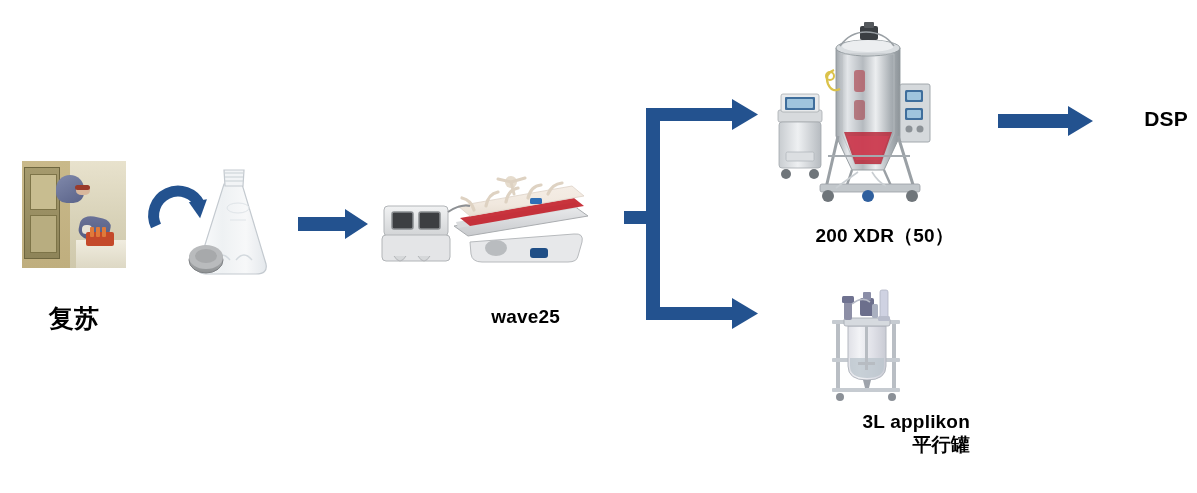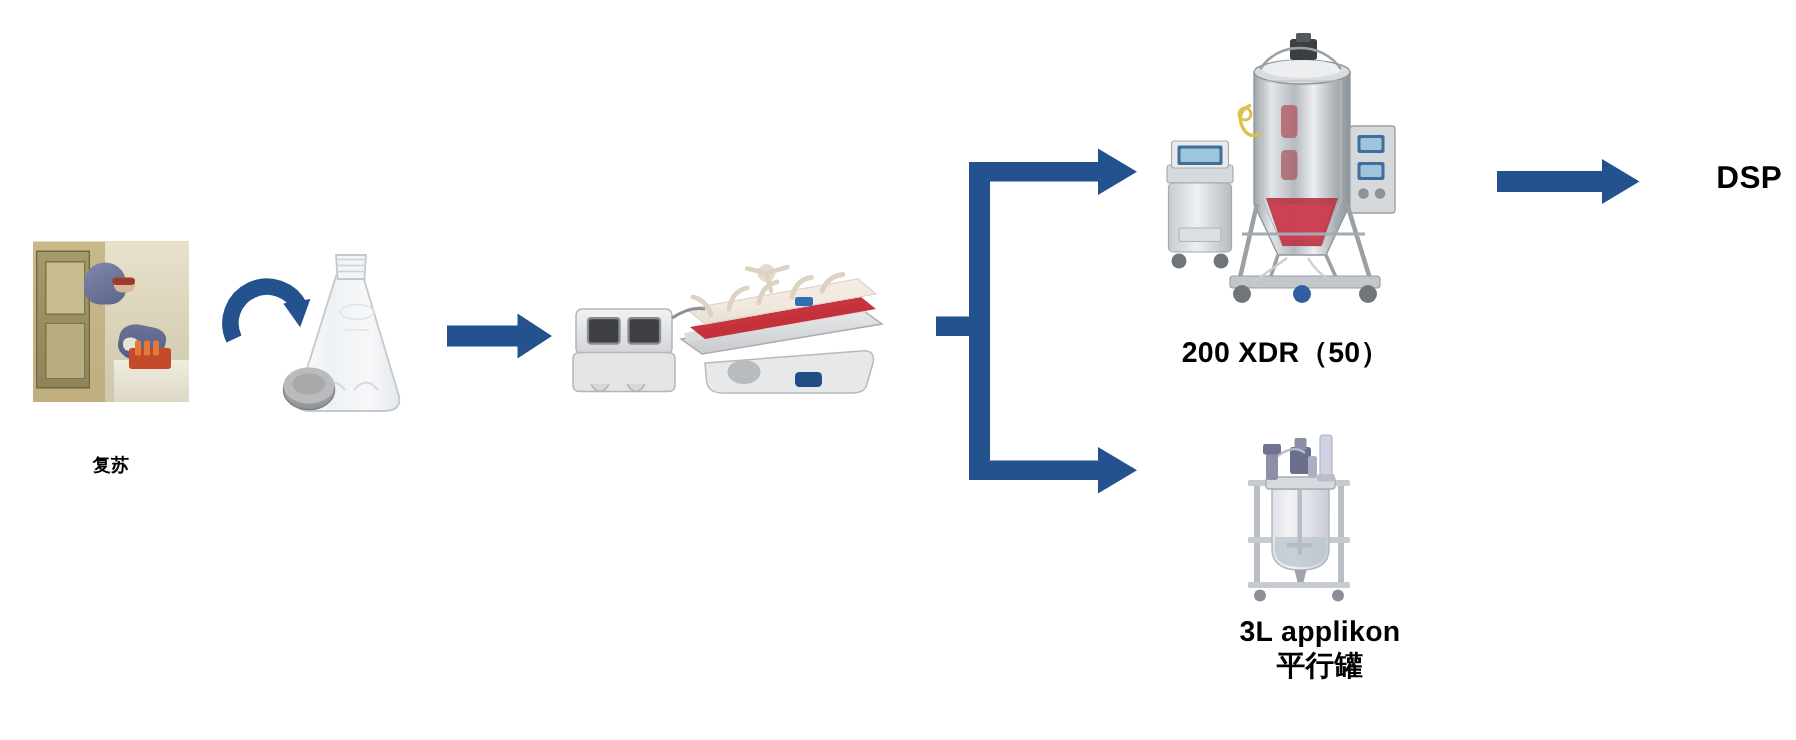--- a/index.html
+++ b/index.html
@@ -24,24 +24,25 @@
   .caption {
     position: absolute;
     text-align: center;
     color: #000000;
     font-weight: bold;
     line-height: 1.22;
     white-space: pre-line;
     letter-spacing: 0.2px;
   }
   .caption.cjk {
-    font-size: 12px;
+    font-size: 25px;
   }
   .caption.latin {
     font-size: 19px;
+    text-align: right;
   }
 
   
   .photo-thaw {
     left: 22px; top: 161px;
     width: 104px; height: 107px;
     background:
       linear-gradient(180deg, #c9b98a 0%, #bfae7e 100%);
     overflow: hidden;
   }
@@ -242,20 +243,21 @@
         <path d="M170,22 q4,-10 14,-11"></path>
         <path d="M96,38 q-3,-10 -12,-12"></path>
       </g>
       <circle cx="133" cy="10" r="6" fill="#e6dccd"></circle>
       <path d="M133,10 l14,-4 M133,10 l-13,-3 M133,10 l3,12" stroke="#ded2c2" stroke-width="3" fill="none" stroke-linecap="round"></path>
       <rect x="152" y="26" width="12" height="6" rx="1.5" fill="#2f6fb5"></rect>
 
       <path d="M70,40 q12,-8 22,-6" stroke="#8d9094" stroke-width="2" fill="none"></path>
     </svg>
   </div>
+  <div class="caption latin" style="left:420px; top:305px; width:140px;">wave25</div>
 
   <div class="node" style="left:624px; top:104px; width:140px; height:220px;">
     <svg width="140" height="220" viewBox="0 0 140 220">
 
       <rect x="0" y="107" width="34" height="13" fill="#23528f"></rect>
 
       <rect x="22" y="4" width="14" height="212" fill="#23528f"></rect>
 
       <rect x="22" y="4" width="92" height="13" fill="#23528f"></rect>
 

